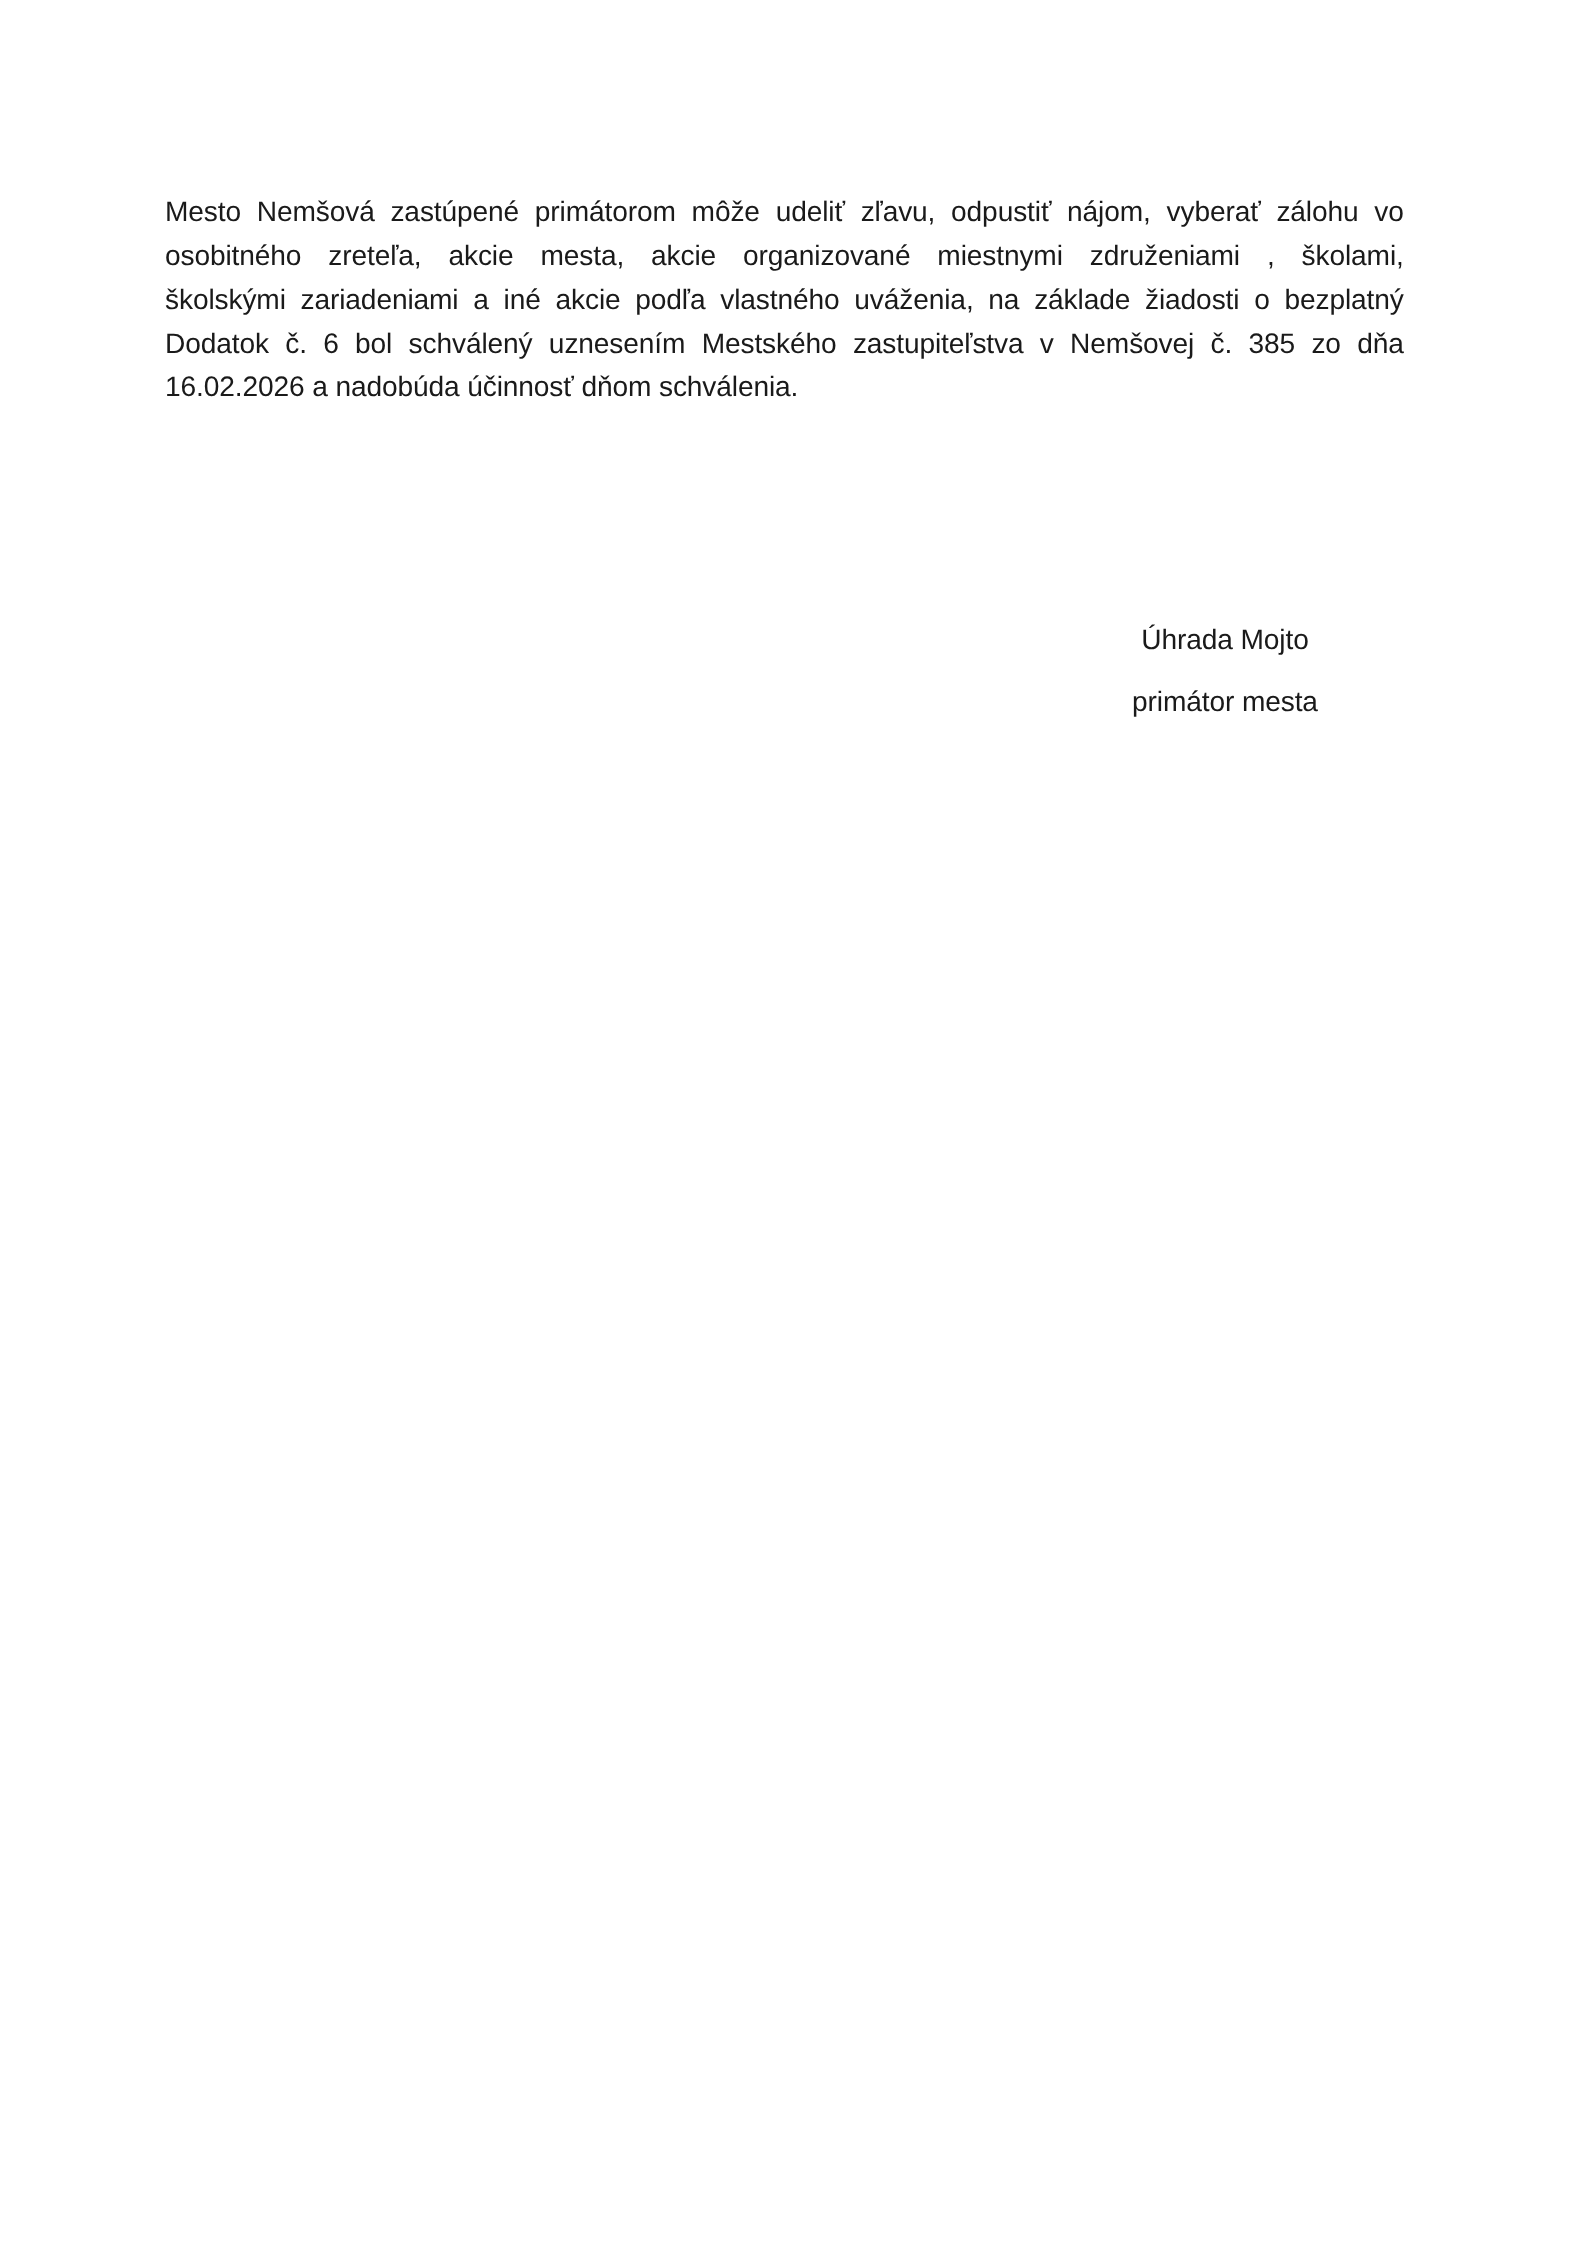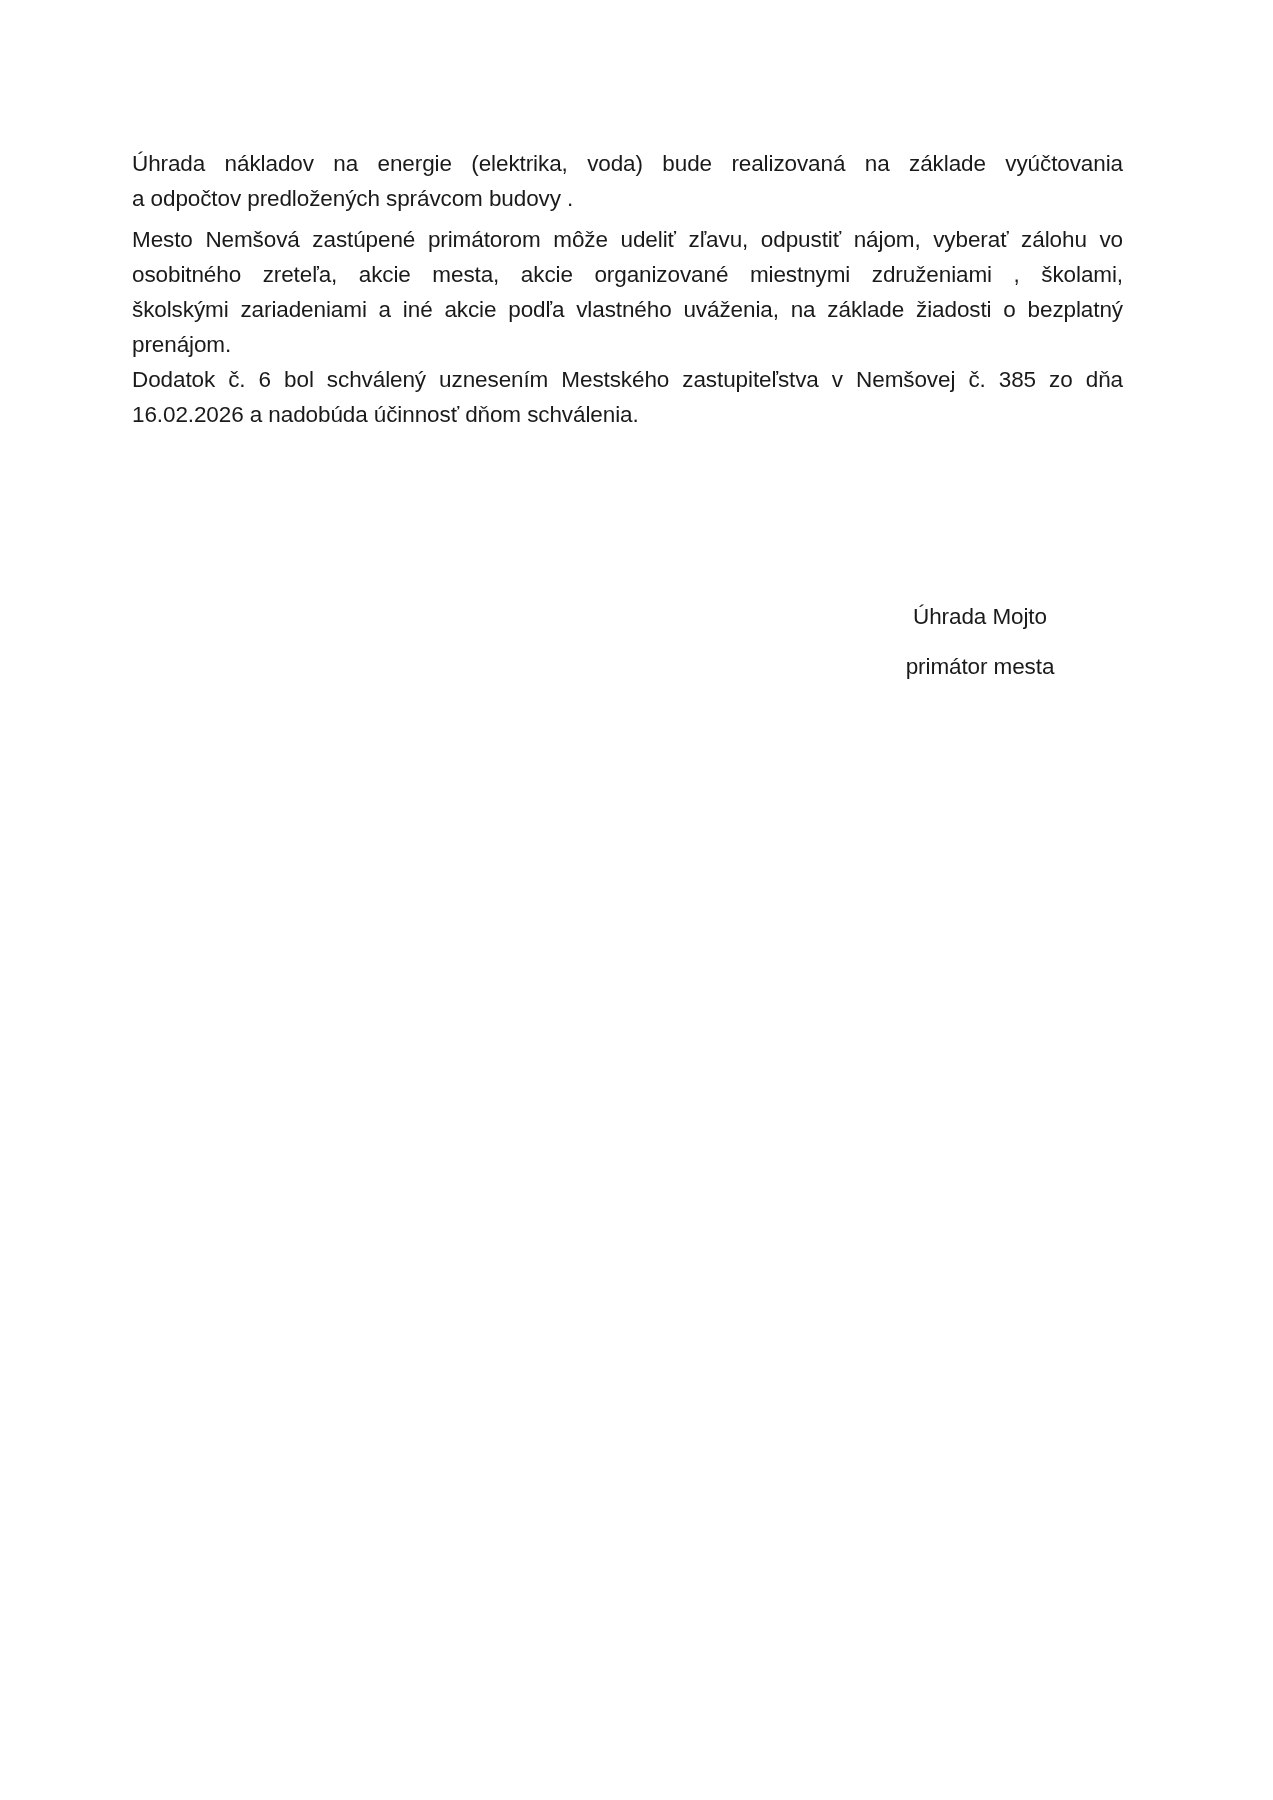--- a/index.html
+++ b/index.html
@@ -44,30 +44,25 @@
   }
   .sig-name { line-height: 35px; }
   .sig-role { line-height: 35px; margin-top: 15px; }
 </style>
 </head>
 <body>
 
 <div class="page">
   <div class="content">
 
-    <div class="para para-energy">
-      <div class="jline">Úhrada nákladov na energie (elektrika, voda) bude realizovaná na základe vyúčtovania</div>
-      <div class="lline">a odpočtov predložených správcom budovy .</div>
-    </div>
 
     <div class="para para-discounts">
       <div class="jline">Mesto Nemšová zastúpené primátorom môže udeliť zľavu, odpustiť nájom, vyberať zálohu vo</div>
       <div class="jline">osobitného zreteľa, akcie mesta, akcie organizované miestnymi združeniami , školami,</div>
       <div class="jline">školskými zariadeniami a iné akcie podľa vlastného uváženia, na základe žiadosti o bezplatný</div>
-      <div class="lline">prenájom.</div>
     </div>
 
     <div class="para para-approval">
       <div class="jline">Dodatok č. 6 bol schválený uznesením Mestského zastupiteľstva v Nemšovej č. 385 zo dňa</div>
       <div class="lline">16.02.2026 a  nadobúda účinnosť dňom schválenia.</div>
     </div>
 
     <div class="signature">
       <div class="sig-name">Úhrada Mojto</div>
       <div class="sig-role">primátor mesta</div>

